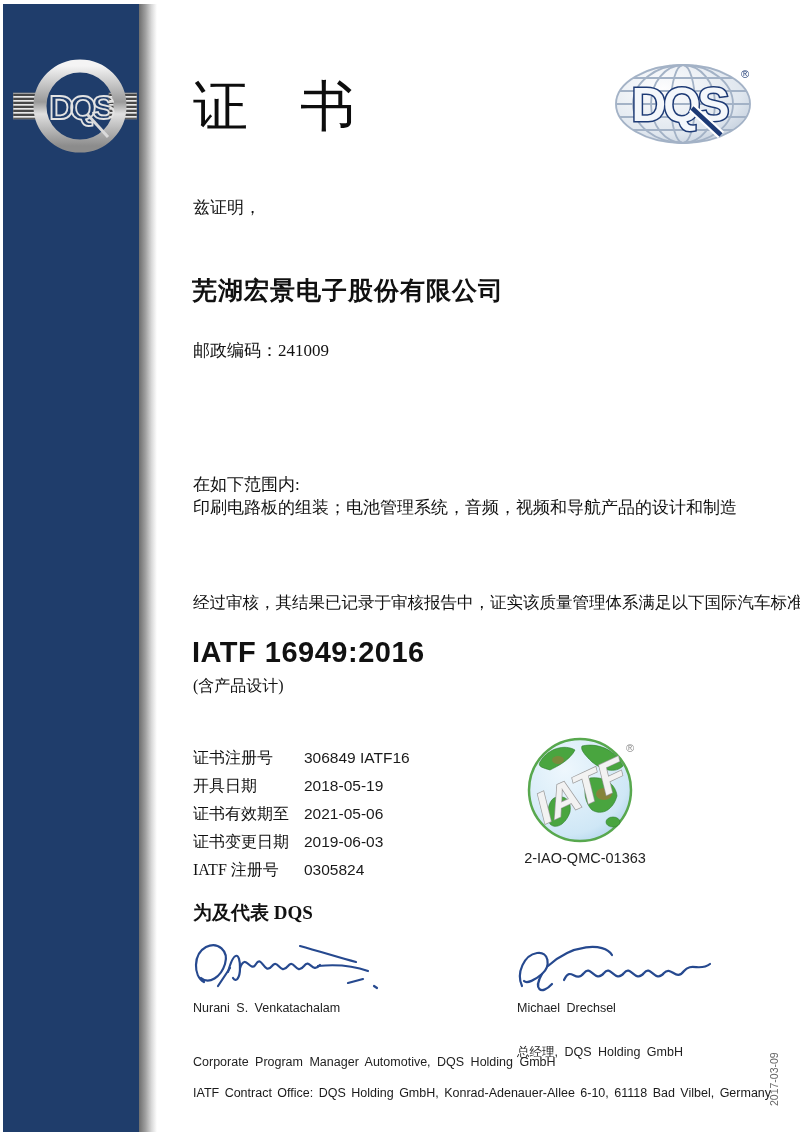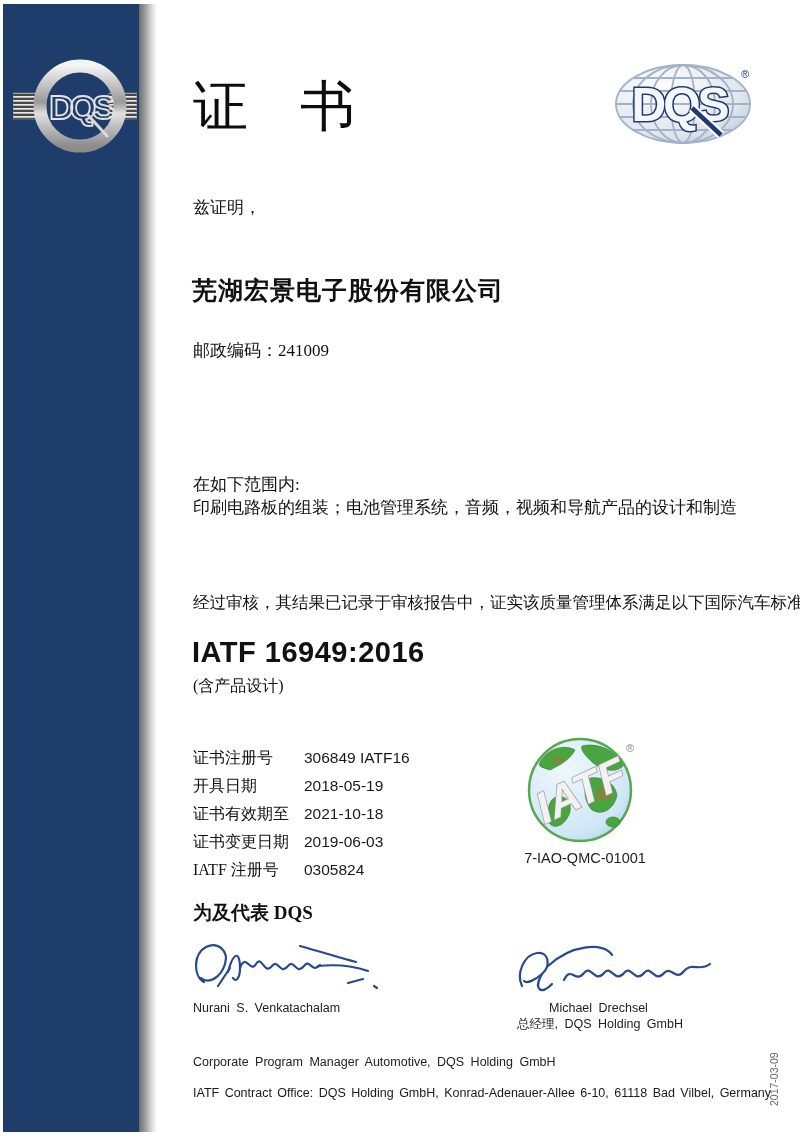--- a/index.html
+++ b/index.html
@@ -29,21 +29,21 @@
   .dvalue{font-family:"Liberation Sans","DejaVu Sans",sans-serif;font-size:15.5px;color:#1a1a1a;}
   .iatf-logo{position:absolute;left:520px;top:736px;width:122px;height:110px;}
   .iatf-reg{position:absolute;left:505px;top:850px;width:160px;text-align:center;
         font-family:"Liberation Sans","DejaVu Sans",sans-serif;font-size:14.5px;color:#222;}
   .behalf{position:absolute;left:193px;top:900px;font-size:19px;font-weight:bold;}
   .sig1{position:absolute;left:188px;top:936px;width:198px;height:60px;}
   .sig2{position:absolute;left:514px;top:940px;width:204px;height:58px;}
   .sig-name{position:absolute;font-family:"Liberation Sans","DejaVu Sans",sans-serif;
         font-size:12.5px;color:#222;word-spacing:3px;white-space:nowrap;}
   .n1{left:193px;top:1001px;} .r1{left:193px;top:1016px;margin-top:39px;}
-  .n2{left:517px;top:1001px;margin-left:32px;} .r2{left:517px;top:1016px;}
+  .n2{left:517px;top:1001px;} .r2{left:517px;top:1044px;}
   .footer{position:absolute;left:193px;top:1086px;font-family:"Liberation Sans","DejaVu Sans",sans-serif;
         font-size:12.5px;color:#1a1a1a;word-spacing:2px;white-space:nowrap;}
   .side-date{position:absolute;left:768px;top:1044px;height:62px;
         writing-mode:vertical-rl;transform:rotate(180deg);
         font-family:"Liberation Sans","DejaVu Sans",sans-serif;font-size:10.5px;color:#666;}
 </style>
 </head>
 <body>
 
 <div class="page">
@@ -115,21 +115,21 @@
 
   <div class="details">
     <div class="drow">
       <span class="dlabel">证书注册号</span>
       <span class="dvalue">306849 IATF16</span></div>
     <div class="drow">
       <span class="dlabel">开具日期</span>
       <span class="dvalue">2018-05-19</span></div>
     <div class="drow">
       <span class="dlabel">证书有效期至</span>
-      <span class="dvalue">2021-10-18</span></div>
+      <span class="dvalue">2021-05-06</span></div>
     <div class="drow">
       <span class="dlabel">证书变更日期</span>
       <span class="dvalue">2019-06-03</span></div>
     <div class="drow">
       <span class="dlabel">IATF 注册号</span>
       <span class="dvalue">0305824</span></div>
   </div>
 
   <svg class="iatf-logo" viewBox="0 0 122 110">
     <defs>
@@ -145,21 +145,21 @@
       <path d="M62,10 C80,6 97,16 103,30 C95,38 82,34 72,26 C66,20 60,14 62,10 Z"></path>
       <path d="M70,42 C84,40 96,48 97,60 C93,74 82,80 72,74 C64,66 62,50 70,42 Z"></path>
       <path d="M34,62 C44,58 52,64 50,76 C46,88 36,94 30,88 C26,78 28,66 34,62 Z"></path>
       <ellipse cx="93" cy="86" rx="7" ry="5"></ellipse>
     </g>
     <ellipse cx="84" cy="58" rx="8" ry="6" fill="#9a7a3a" opacity="0.75"></ellipse>
     <ellipse cx="38" cy="24" rx="6" ry="4" fill="#9a7a3a" opacity="0.6"></ellipse>
     <text x="61" y="70" transform="rotate(-25 60 55)" text-anchor="middle" font-family="Liberation Sans, sans-serif" font-size="44" font-weight="bold" font-style="italic" fill="#f2f2f2" stroke="#9c9c9c" stroke-width="1.5" paint-order="stroke">IATF</text>
     <text x="106" y="16" font-family="Liberation Sans, sans-serif" font-size="11" fill="#8a8a8a">®</text>
   </svg>
-  <div class="iatf-reg">7-IAO-QMC-01001</div>
+  <div class="iatf-reg">2-IAO-QMC-01363</div>
 
   <div class="behalf">为及代表 DQS</div>
 
   <svg class="sig1" viewBox="0 0 198 60">
     <g fill="none" stroke="#26498f" stroke-width="2.2" stroke-linecap="round" stroke-linejoin="round">
       <path d="M16,46 C5,40 5,18 18,11 C30,5 41,15 37,28 C33,41 21,49 13,42 M30,50 l12,-18"></path>
       <path d="M40,36 C46,14 52,16 52,32 C52,42 48,47 45,42"></path>
       <path d="M52,32 C58,16 62,38 68,28 C74,18 76,40 84,30 C90,22 92,40 100,30 C106,22 108,40 116,30 C122,22 124,38 132,29"></path>
       <path d="M112,10 C134,16 152,22 168,26"></path>
       <path d="M130,30 C150,28 166,30 180,35"></path>

